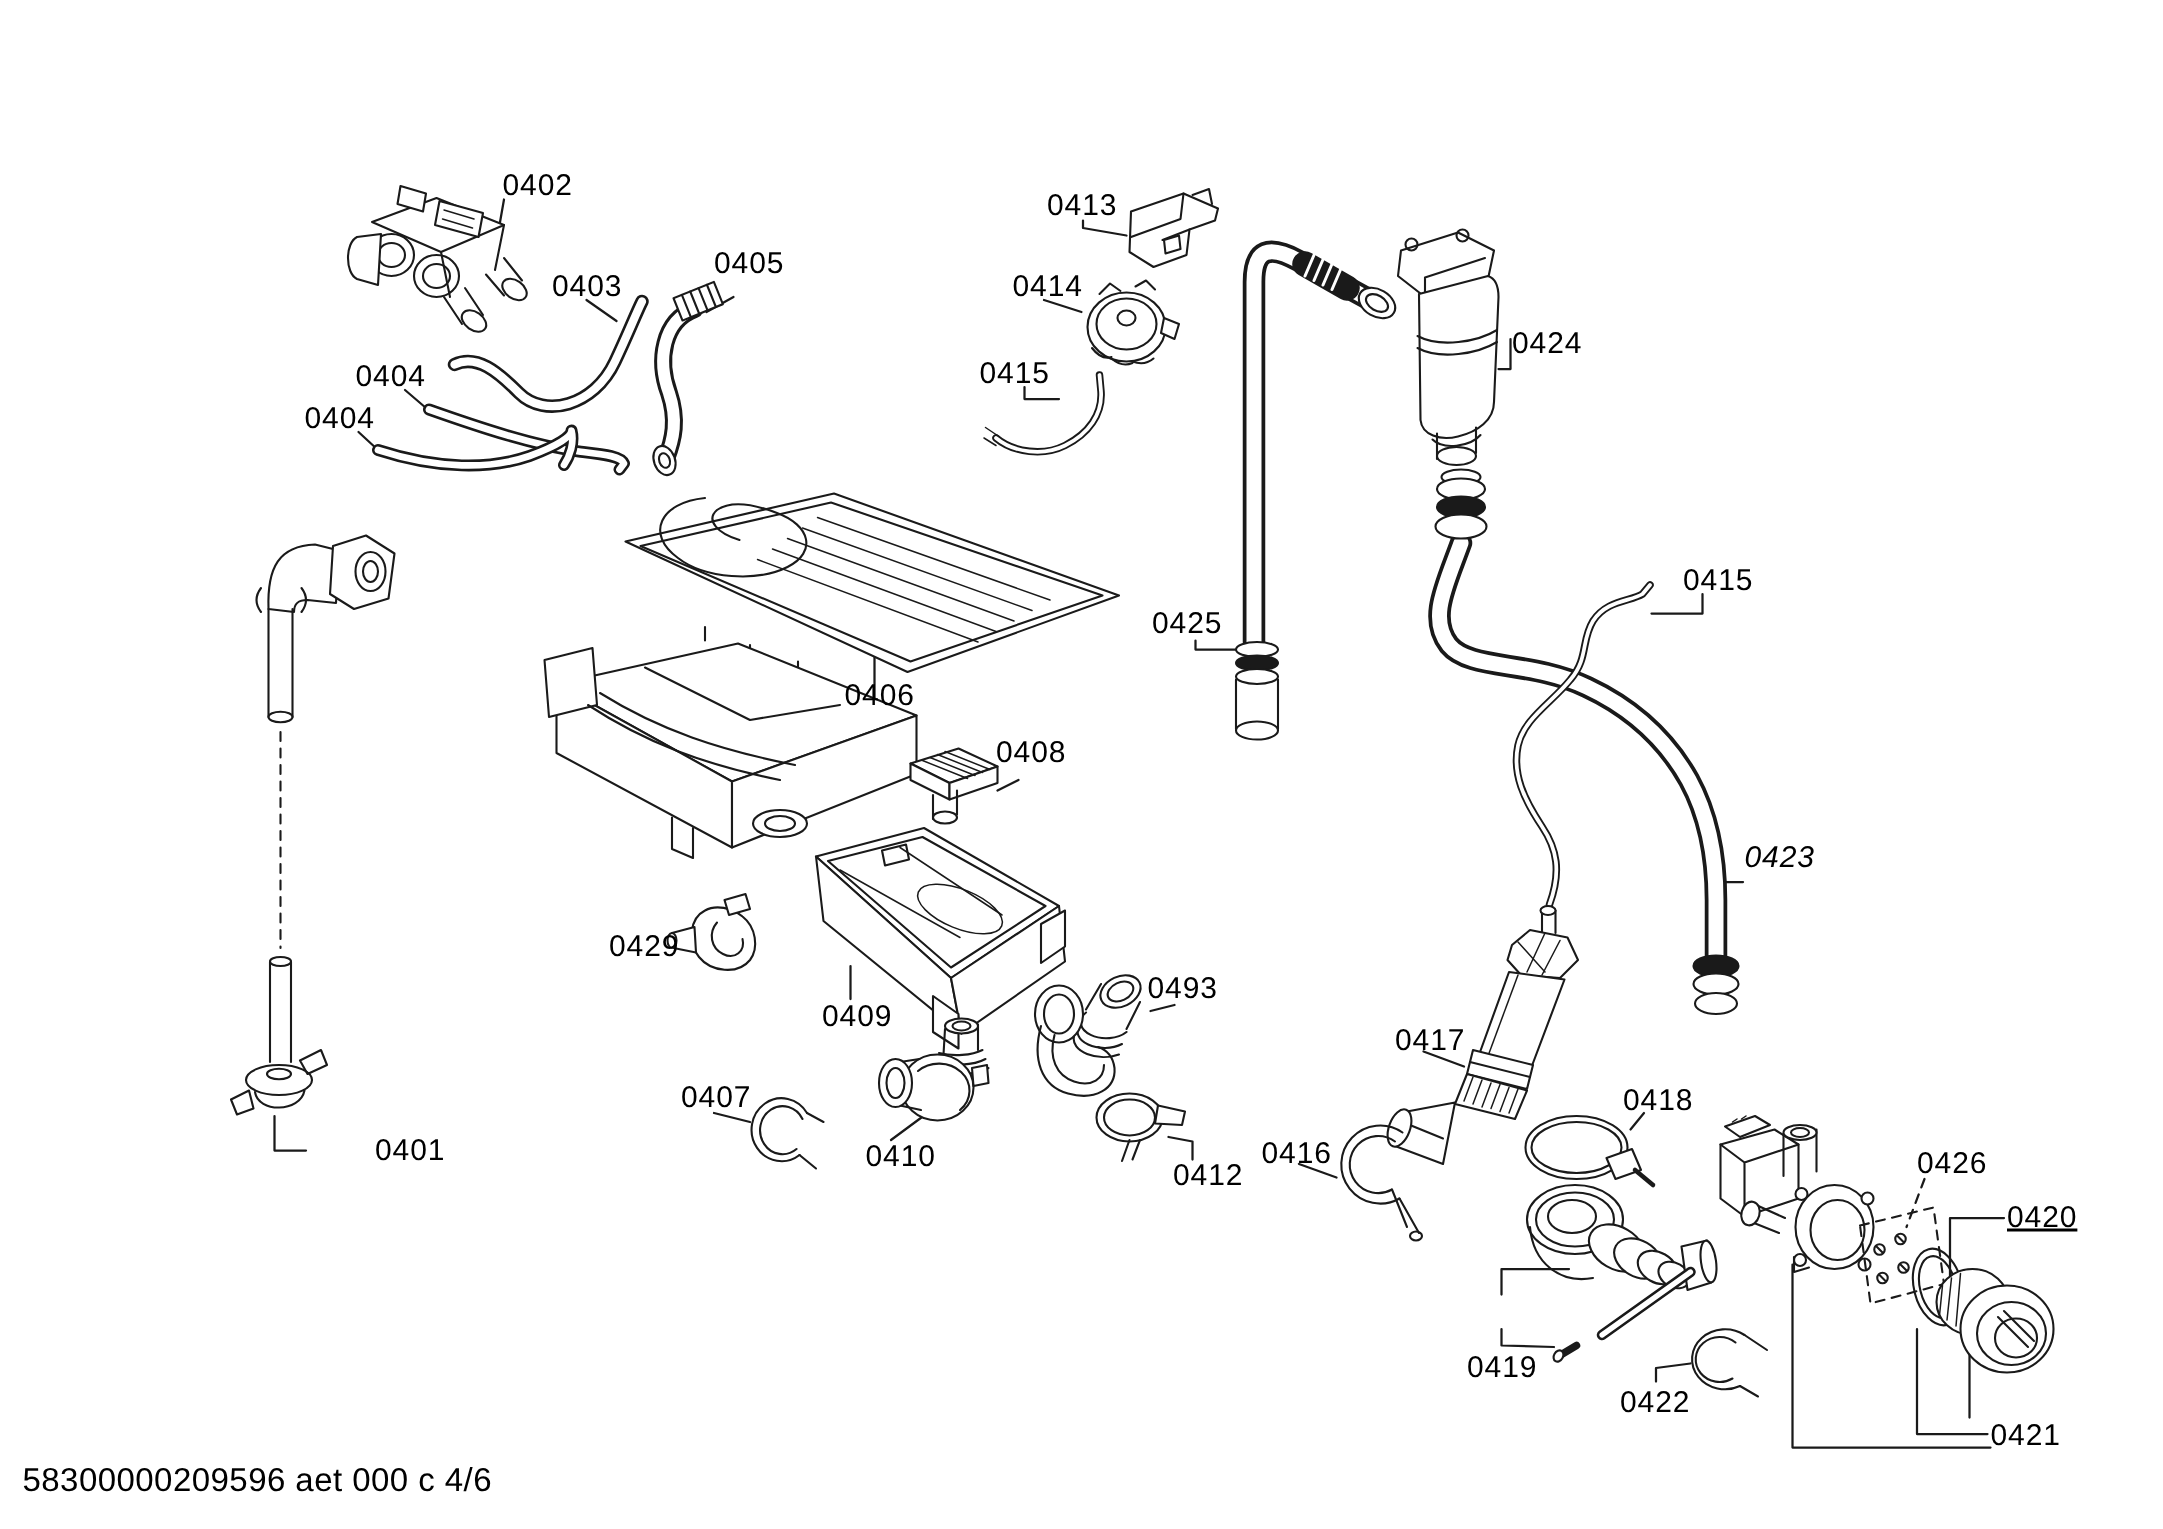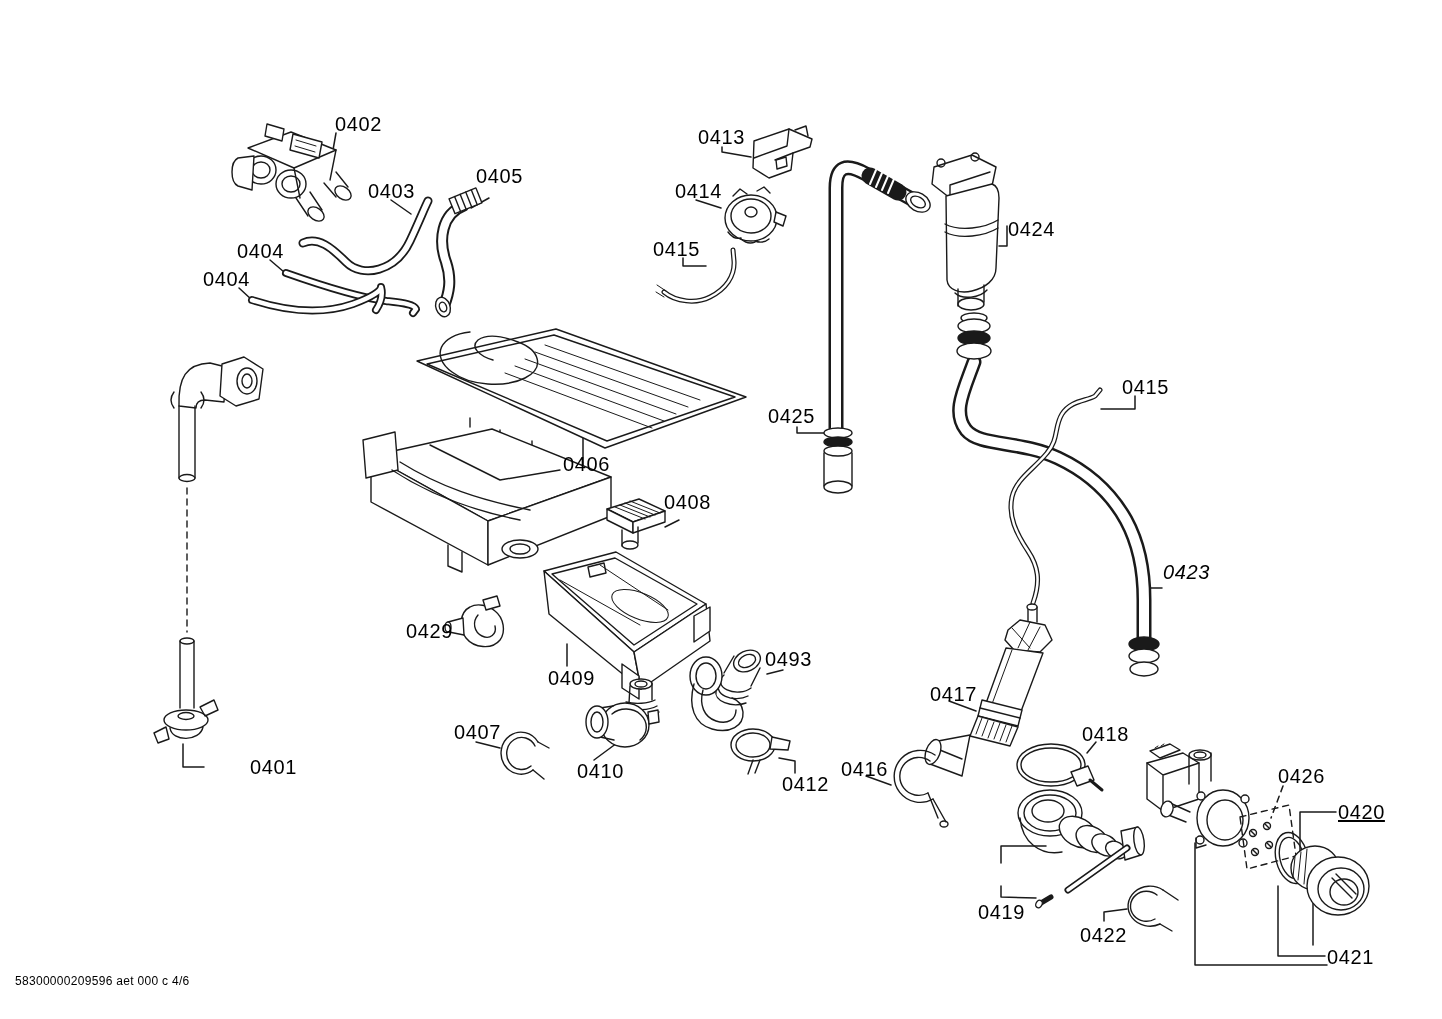--- a/index.html
+++ b/index.html
@@ -18,21 +18,21 @@
   #art .case { stroke:#1a1a1a; fill:none; }
   #art .core { stroke:#ffffff; fill:none; }
   #art .dash { stroke-dasharray:6 5; }
   #art .ldr  { stroke-width:1.5; }
   #art .thin { stroke-width:1; }
   .part-label {
     position:absolute; font-size:20px; line-height:20px;
     letter-spacing:0.6px; white-space:nowrap; color:#000;
   }
   .doc-id {
-    position:absolute; left:15px; top:974px; font-size:12px; color:#000;
+    position:absolute; left:15px; top:974px; font-size:22px; color:#000;
     letter-spacing:0.3px;
   }
 </style>
 </head>
 <body>
 
 <svg id="art" width="1442" height="1019" viewBox="0 0 1442 1019">
 
   <g>
     <polyline class="ldr" points="204,767 183,767 183,744"></polyline>

